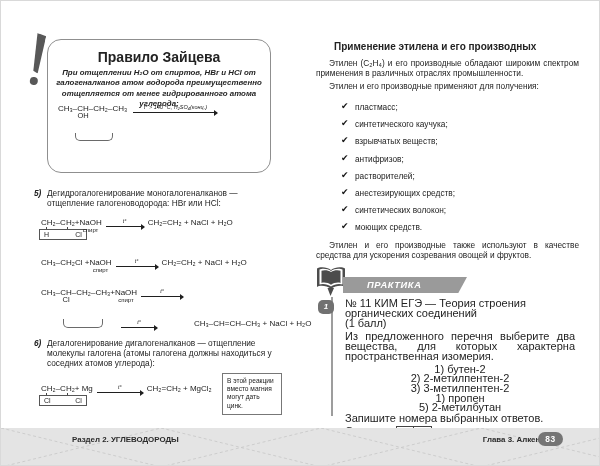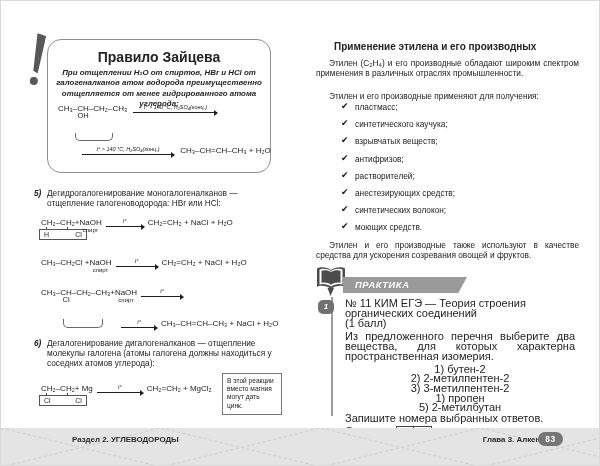--- a/index.html
+++ b/index.html
@@ -46,21 +46,21 @@
   
   .r-head { position:absolute; left:333px; top:40px; font-size:10px; font-weight:bold; }
   .r-p { position:absolute; left:315px; width:263px; font-size:8.3px; line-height:10.2px; text-align:justify; text-indent:13px; }
   .uses { position:absolute; left:340px; top:101px; }
   .use-item { display:flex; align-items:flex-start; height:17.2px; font-size:8.3px; }
   .chk { width:14px; font-size:9px; font-weight:bold; color:#111; line-height:9px; }
 
   .bookicon { position:absolute; left:314px; top:264px; }
   .banner { position:absolute; left:342px; top:276px; width:124px; height:16px; background:#9a9a9a;
       clip-path:polygon(0 0,100% 0,93% 100%,0 100%); color:#fff; font-weight:bold; font-style:italic;
-      font-size:9.3px; line-height:16px; padding-left:12px; letter-spacing:0.6px; }
+      font-size:9.3px; line-height:16px; padding-left:24px; letter-spacing:0.6px; }
   .vline { position:absolute; left:330px; top:296px; width:1.5px; height:119px; background:#9d9d9d; }
   .numbadge { position:absolute; left:317px; top:299px; width:16px; height:14px; background:#717171;
       border-radius:5px; color:#fff; font-size:8px; font-weight:bold; font-style:italic; text-align:center; line-height:14px; }
 
   .prbody { position:absolute; left:344px; top:298px; width:230px; font-size:11px; line-height:9.8px; }
   .pr-title { }
   .pr-points { }
   .pr-text { margin-top:4px; text-align:justify; }
   .pr-opts { margin-top:3px;text-align:center; }
   .pr-opt { line-height:9.6px; }
@@ -98,27 +98,20 @@
 
       <div class="zb-f1">
         <span>CH₃–</span><span class="wsub"><span>CH</span><span class="bondsub"><span class="bar"></span><span>OH</span></span></span><span>–CH₂–CH₃</span>
         <span class="arr" style="width:84px;">
           <span class="t">t° &gt; 140 °C, H₂SO₄(конц.)</span>
           <span class="shaft"></span>
         </span>
       </div>
       <div class="zb-loop"></div>
 
-      <div class="zb-f2">
-        <span class="arr" style="width:92px;">
-          <span class="t">t° &gt; 140 °C, H₂SO₄(конц.)</span>
-          <span class="shaft"></span>
-        </span>
-        <span>CH₃–CH=CH–CH₃ + H₂O</span>
-      </div>
     </div>
 
     <div class="secp" style="top:187px;">
       <span class="secnum">5)</span>
       <span class="sectext">Дегидрогалогенирование моногалогеналканов — отщепление галогеноводорода: HBr или HCl:</span>
     </div>
 
     <div class="rxn" style="left:40px; top:217px;">
       <span class="wsub">
         <span>CH₂–CH₂</span>
@@ -154,21 +147,21 @@
         <span>–CH₂–CH₃</span>
         <span> + </span>
         <span class="wsub"><span>NaOH</span><span class="under-label">спирт</span></span>
       <span class="arr" style="width:42px;">
         <span class="t">t°</span>
         <span class="shaft"></span>
       </span>
       <span class="rloop"></span>
     </div>
 
-    <div class="rxn" style="left:116px; top:318px;">
+    <div class="rxn" style="left:116px; top:318px;gap:33px;">
       <span class="arr" style="width:36px;">
         <span class="t">t°</span>
         <span class="shaft"></span>
       </span>
       <span>CH₃–CH=CH–CH₃ + NaCl + H₂O</span>
     </div>
 
     <div class="secp" style="top:337px;">
       <span class="secnum">6)</span>
       <span class="sectext">Дегалогенирование дигалогеналканов — отщепление молекулы галогена (атомы галогена должны находиться у соседних атомов углерода):</span>
@@ -191,21 +184,21 @@
       </span>
       <span>CH₂=CH₂ + MgCl₂</span>
     </div>
 
     <div class="notebox">В этой реакции вместо магния могут дать цинк.</div>
   </div>
 
   <div>
     <div class="r-head">Применение этилена и его производных</div>
     <p class="r-p" style="top:57px;">Этилен (C₂H₄) и его производные обладают широким спектром применения в различных отраслях промышленности.</p>
-    <p class="r-p" style="top:80px;margin-top:10px;">Этилен и его производные применяют для получения:</p>
+    <p class="r-p" style="top:80px;">Этилен и его производные применяют для получения:</p>
 
     <div class="uses">
       <div class="use-item">
           <span class="chk">✔</span>
           <span>пластмасс;</span>
         </div>
       <div class="use-item">
           <span class="chk">✔</span>
           <span>синтетического каучука;</span>
         </div>

